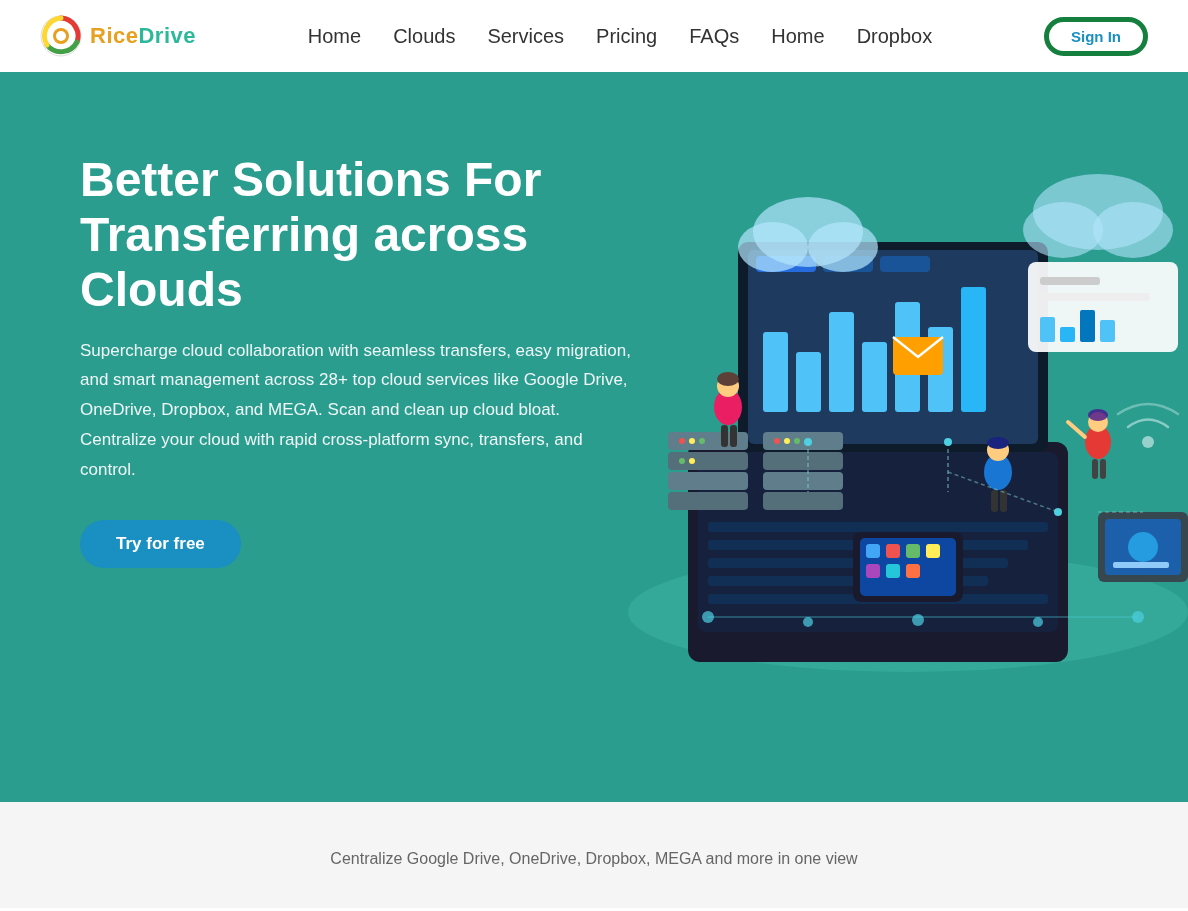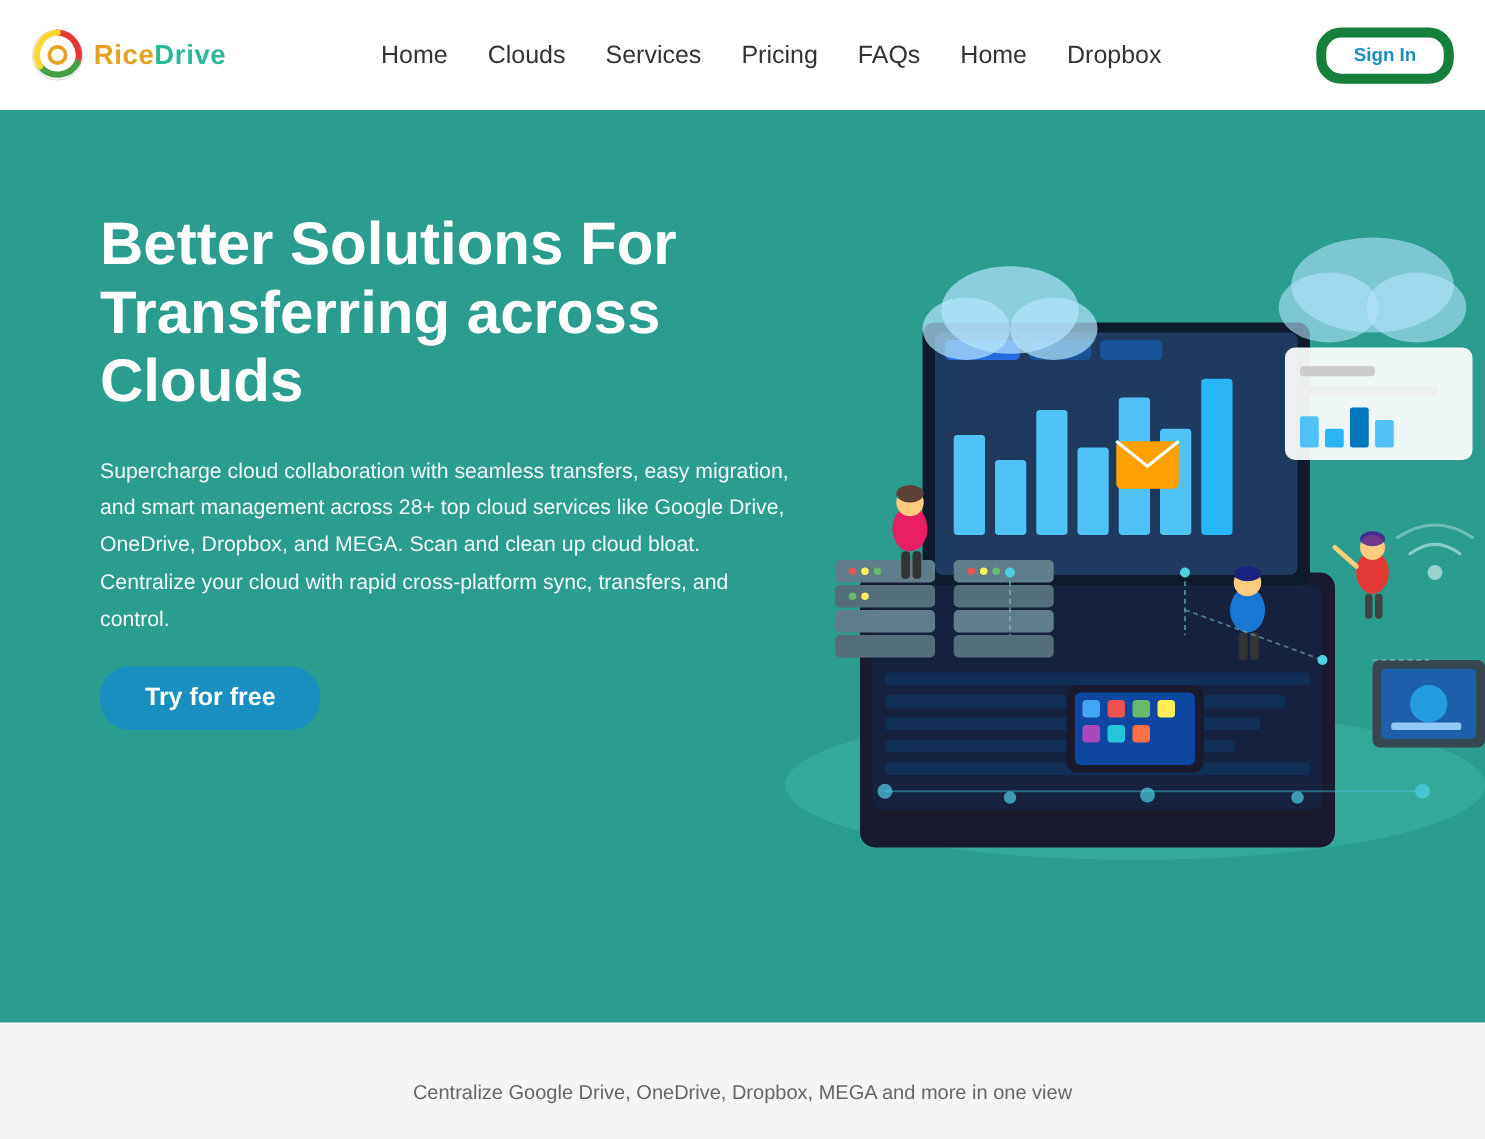--- a/index.html
+++ b/index.html
@@ -3,22 +3,22 @@
   <meta charset="utf-8">
   <style>
     * { margin: 0; padding: 0; box-sizing: border-box; }
     body { font-family: 'Segoe UI', Arial, sans-serif; width: 1188px; overflow-x: hidden; }
 
     
     .navbar {
       display: flex;
       align-items: center;
       justify-content: space-between;
-      padding: 0 25px;
-      height: 88px;
+      padding: 0 40px;
+      height: 72px;
       background: #fff;
       position: relative;
       z-index: 10;
     }
     .logo-area {
       display: flex;
       align-items: center;
       gap: 8px;
       text-decoration: none;
     }
@@ -36,21 +36,21 @@
       gap: 32px;
       list-style: none;
     }
     .nav-links a {
       text-decoration: none;
       color: #333;
       font-size: 20px;
       font-weight: 500;
     }
     .signin-btn {
-      border: 8px solid #15803d;
+      border: 5px solid #15803d;
       border-radius: 20px;
       padding: 6px 22px;
       color: #1a8fc1;
       background: transparent;
       font-size: 15px;
       font-weight: 600;
       cursor: pointer;
     }
 
     
@@ -66,35 +66,35 @@
     .hero-content {
       max-width: 560px;
       color: #fff;
       z-index: 2;
       position: relative;
     }
     .hero-title {
       font-size: 48px;
       font-weight: 800;
       line-height: 1.15;
-      margin-bottom: 28px;
+      margin-bottom: 18px;
     }
     .hero-desc {
       font-size: 17px;
       line-height: 1.75;
       color: rgba(255,255,255,0.92);
-      margin-bottom: 23px;
+      margin-bottom: 36px;
     }
     .try-btn {
       background: #1a8fc1;
       color: #fff;
       border: none;
       border-radius: 24px;
       padding: 14px 36px;
-      font-size: 20px;
+      font-size: 17px;
       font-weight: 600;
       cursor: pointer;
       display: inline-block;
     }
 
     
     .hero-illustration {
       position: absolute;
       right: -20px;
       top: 60px;

